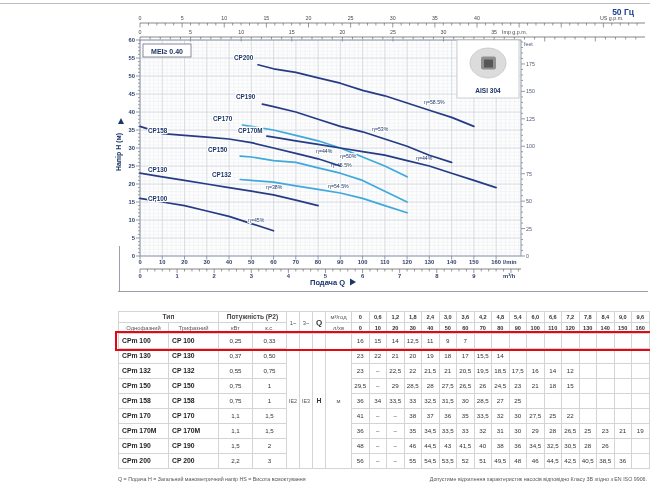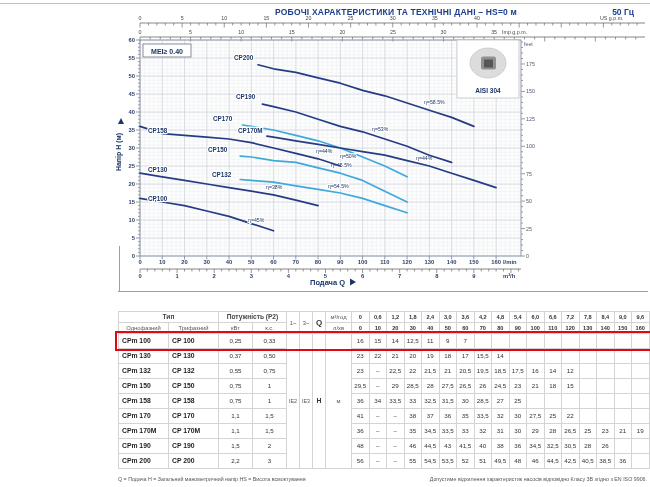--- a/index.html
+++ b/index.html
@@ -27,21 +27,20 @@
   tbody td.mu{font-size:5.8px;color:#555;}
   .highlight{position:absolute;border:2px solid #e30613;background:transparent;pointer-events:none;}
   .footer-l{position:absolute;left:118px;top:476px;font-size:5.3px;color:#555;white-space:nowrap;}
   .footer-r{position:absolute;right:3px;top:476px;font-size:5.3px;color:#555;white-space:nowrap;}
 </style>
 </head>
 <body>
 
 <div class="page">
   <div class="top-rule"></div>
-  <div class="hdr-title">РОБОЧІ ХАРАКТЕРИСТИКИ ТА ТЕХНІЧНІ ДАНІ  –  HS=0 м</div>
   <div class="hdr-freq">50 Гц</div>
 
   <svg id="chart-svg" width="650" height="300" viewBox="0 0 650 300">
     <defs>
       <pattern id="finegrid" x="140" y="40" width="4.4514" height="3.6" patternUnits="userSpaceOnUse">
         <path d="M 4.4514 0 L 0 0 0 3.6" fill="none" stroke="#e0e4ea" stroke-width="0.6"></path>
       </pattern>
     </defs>
     <rect x="140" y="40" width="381" height="216" fill="#fdfdfd"></rect>
     <rect x="140" y="40" width="381" height="216" fill="url(#finegrid)"></rect>

